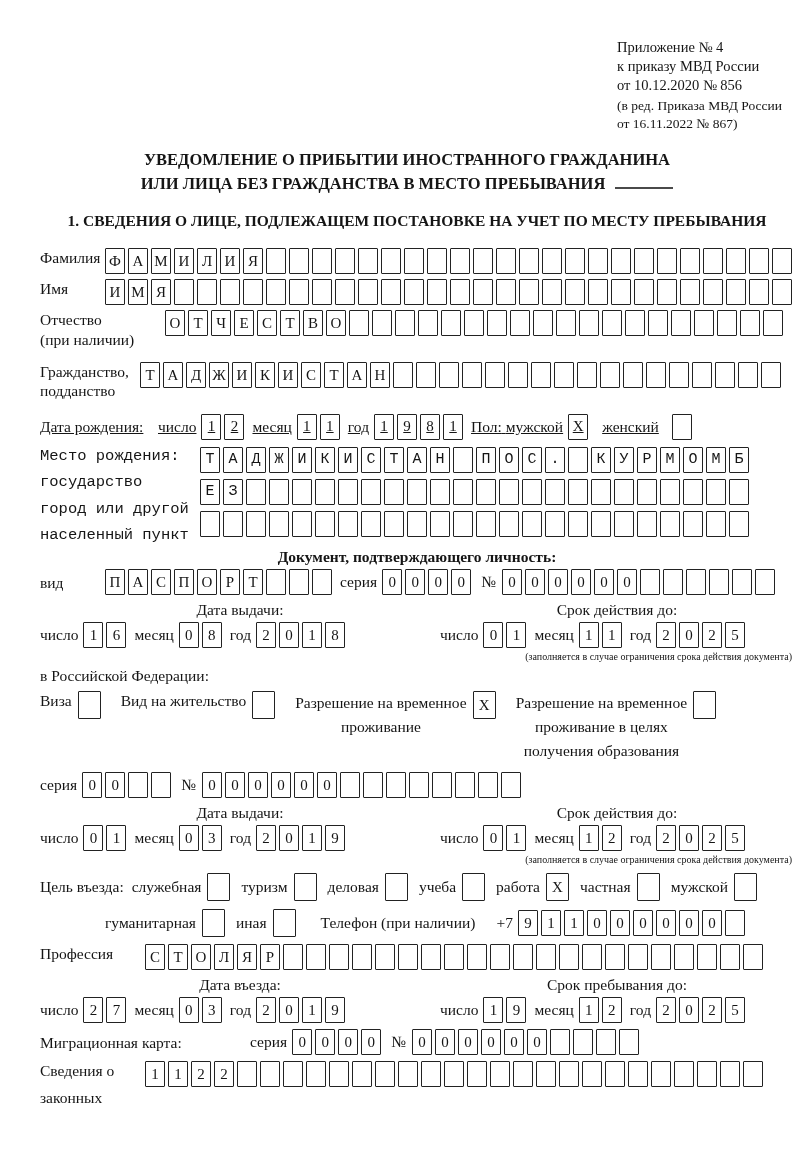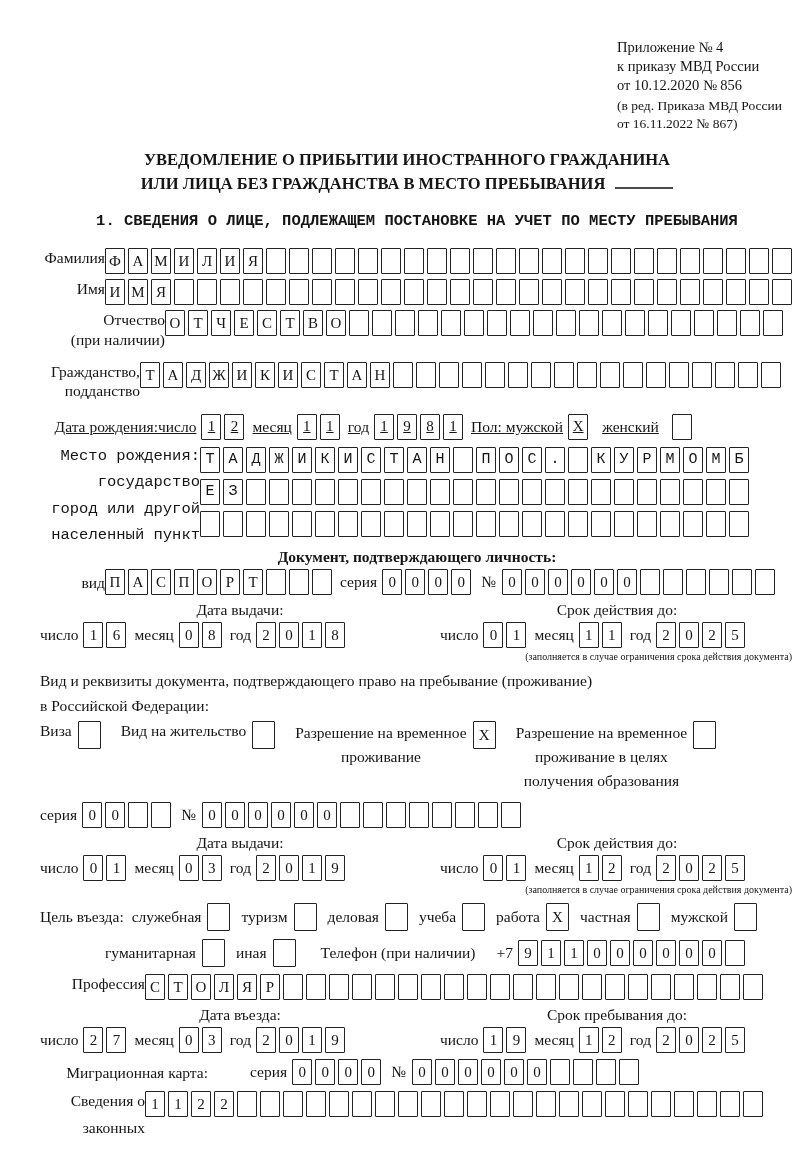--- a/index.html
+++ b/index.html
@@ -9,26 +9,26 @@
     font-family:"Liberation Serif","DejaVu Serif",serif;
     font-size:15.5px;overflow:hidden;position:relative;
   }
   
   .hdr-right{margin-left:577px;width:180px;line-height:1.32;font-size:14.5px;}
   .hdr-sub{font-size:13.5px;line-height:1.3;margin-top:2px;}
   .forma{margin-top:16px;text-align:right;padding-right:30px;font-weight:700;font-size:16px;letter-spacing:.5px;}
   
   .title{margin-top:16px;text-align:center;font-weight:700;font-size:16.5px;line-height:1.45;padding-right:20px;}
   .t-underline{display:inline-block;width:58px;border-bottom:2px solid #4a4a4a;margin-left:10px;}
-  .sec1{margin-top:16px;text-align:center;font-weight:700;font-size:15.5px;font-family:Liberation Mono, monospace;}
+  .sec1{margin-top:16px;text-align:center;font-weight:700;font-size:15.5px;}
   
   .row{display:flex;align-items:flex-start;margin-top:5px;}
   .row.first{margin-top:18px;}
   .row.aftermulti{margin-top:13px;}
-  .lbl{flex:none;line-height:1.25;text-align:right;}
+  .lbl{flex:none;line-height:1.25;}
   .lbl .l2{display:block;}
   .lw65{width:65px;} .lw100{width:100px;} .lw115{width:125px;} .lw160{width:160px;} .lw105{width:105px;}
   
   .cells{display:flex;gap:3px;flex:none;}
   .cell{flex:none;width:20px;height:26px;box-sizing:border-box;border:1.6px solid #222;border-radius:1px;
         display:flex;align-items:center;justify-content:center;font-size:15px;line-height:1;background:#fff;}
   .cbx .cell{width:23px;height:28px;}
   .mt6{margin-top:6px;}
   
   .dline{display:flex;align-items:center;}
@@ -413,21 +413,20 @@
             <span class="cell">2</span>
             <span class="cell">0</span>
             <span class="cell">2</span>
             <span class="cell">5</span>
           </span>
       </div>
     </div>
   </div>
   <div class="vnote">(заполняется в случае ограничения срока действия документа)</div>
 
-  <div class="plain-line">Вид и реквизиты документа, подтверждающего право на пребывание (проживание)</div>
   <div class="plain-line" style="margin-top:4px">в Российской Федерации:</div>
 
   <div class="perm-row">
     <span class="lbl">Виза</span>
     <span class="cells cbx">
         <span class="cell"></span>
       </span>
     <span class="lbl g20">Вид на жительство</span>
     <span class="cells cbx g16">
         <span class="cell"></span>

